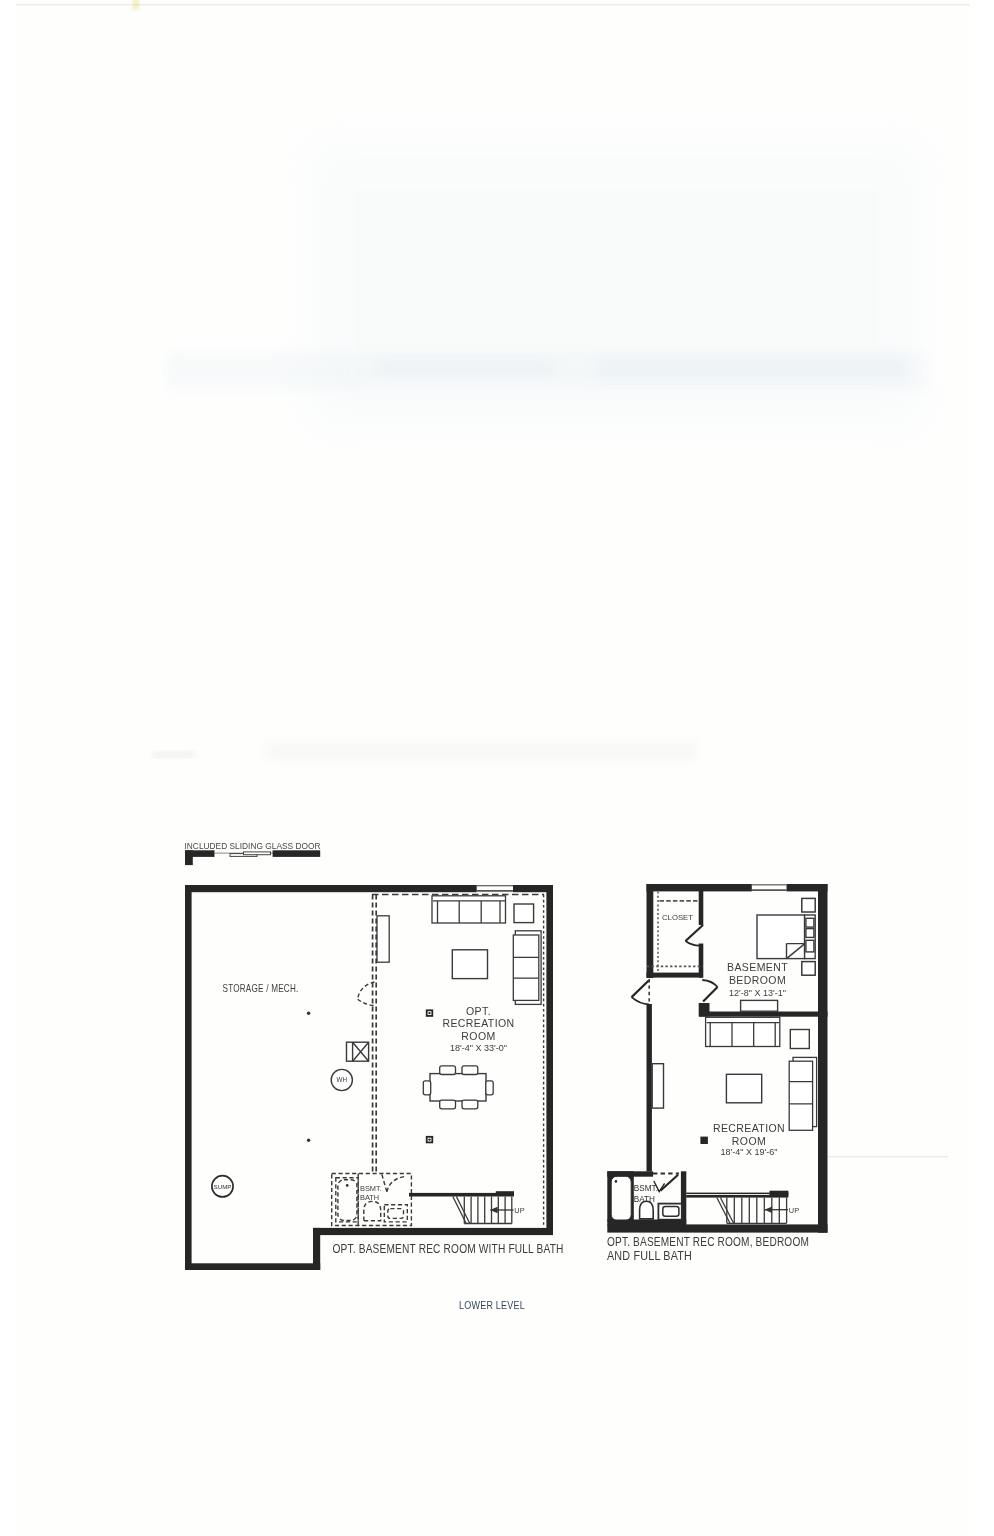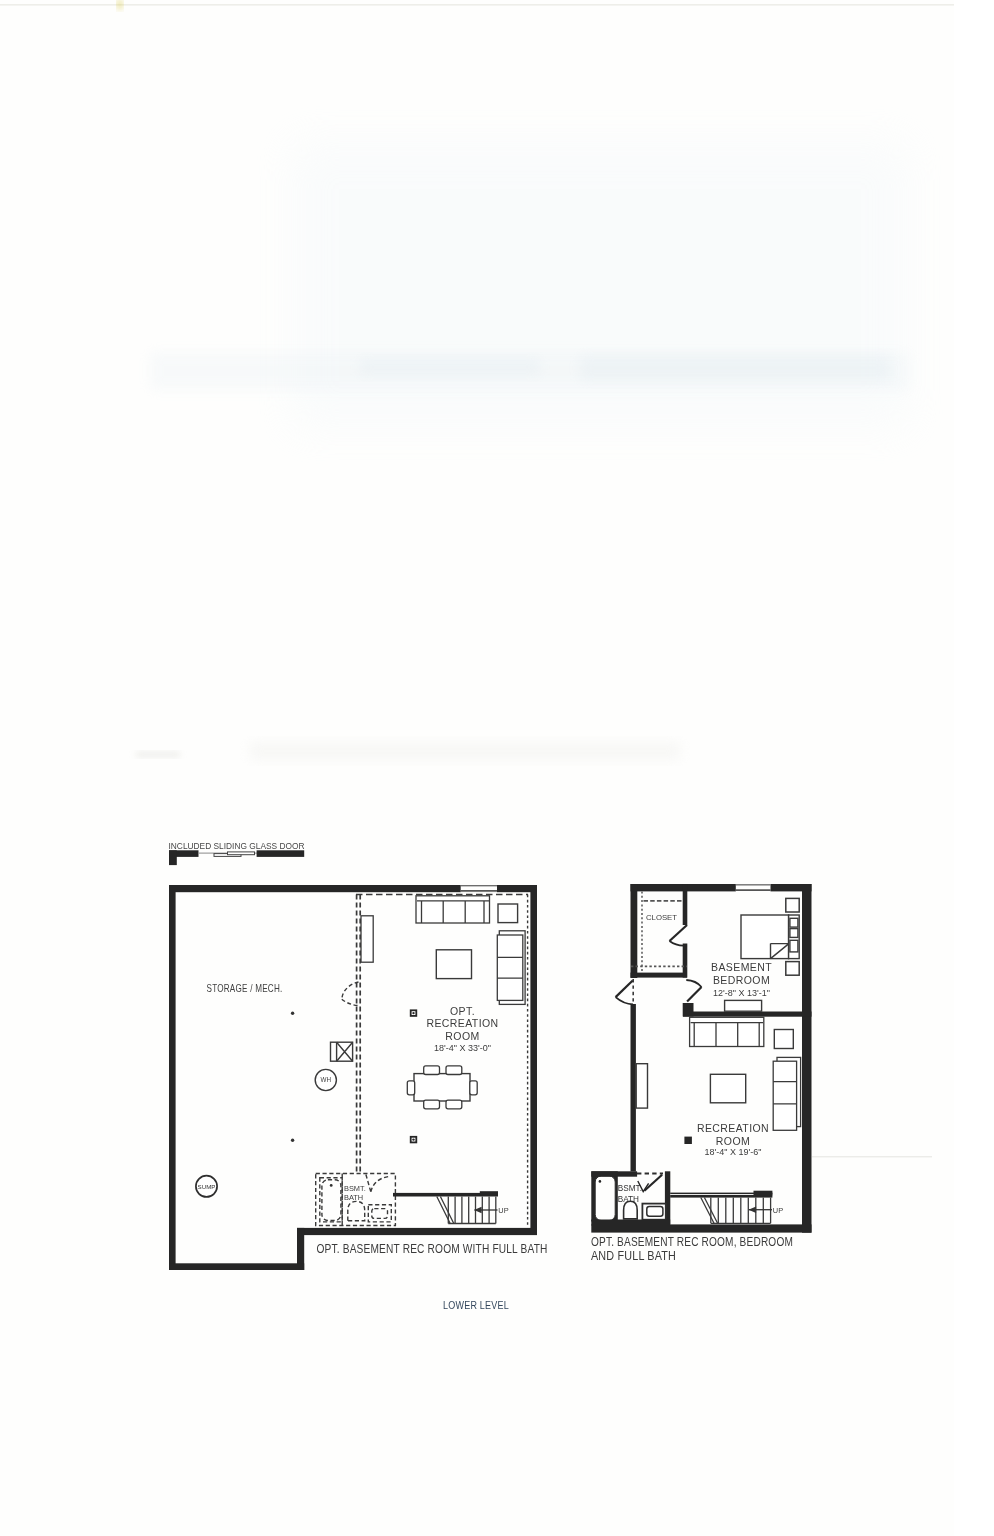--- a/index.html
+++ b/index.html
@@ -1,17 +1,17 @@
 <!DOCTYPE html>
 <html><head>
 <meta charset="utf-8">
 <style>
   html,body{margin:0;padding:0;background:#ffffff;}
   #page{position:relative;width:954px;height:1536px;background:#fefefd;overflow:hidden;
-        font-family:"Liberation Sans", sans-serif;}
+        font-family:"Liberation Sans", sans-serif;margin-left:16px;}
   svg text{font-family:"Liberation Sans", sans-serif;}
 </style>
 </head>
 <body>
 
 <div id="page">
 <svg width="994" height="1536" viewBox="0 0 994 1536">
 <defs>
   <filter id="b6" x="-30%" y="-30%" width="160%" height="160%">
           <feGaussianBlur stdDeviation="6"></feGaussianBlur>

